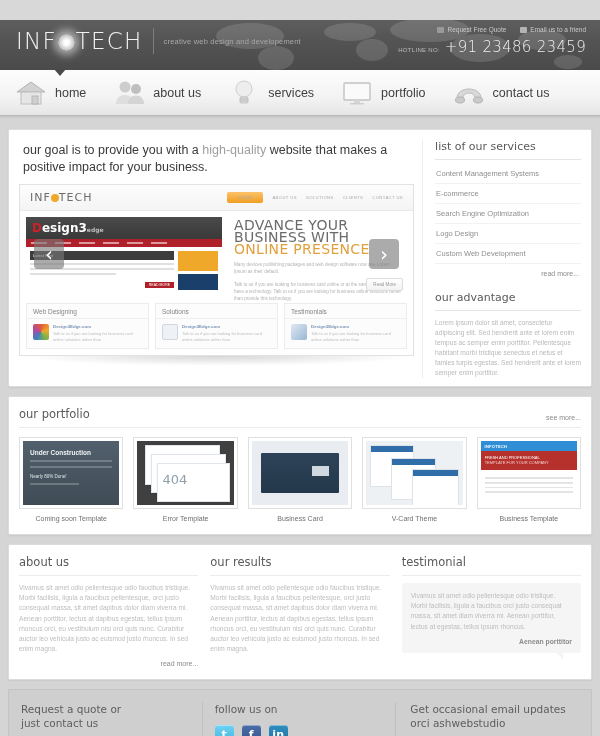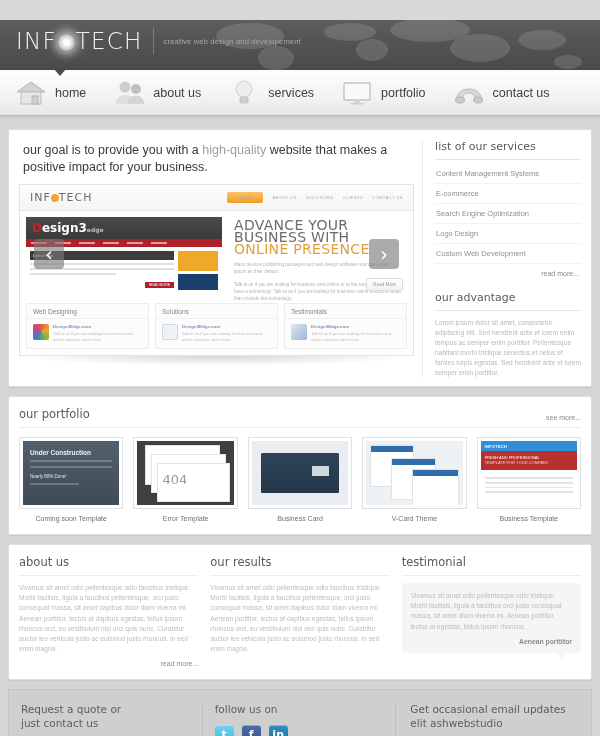--- a/index.html
+++ b/index.html
@@ -225,20 +225,36 @@
           <ellipse cx="388" cy="48" rx="14" ry="7"></ellipse>
       </g>
     </svg>
 
     <div class="logo-wrap">
       <div class="logo"><span>INF</span><span class="glow-o"></span><span>TECH</span></div>
       <div class="logo-divider"></div>
       <div class="tagline">creative web design and developement</div>
     </div>
 
+    <div class="hdr-right">
+      <div class="hdr-links">
+        <div class="hdr-link">
+          <span class="mini-ico"></span>
+          <span>Request Free Quote</span>
+        </div>
+        <div class="hdr-link">
+          <span class="mini-ico mail"></span>
+          <span>Email us to a friend</span>
+        </div>
+      </div>
+      <div class="hotline">
+        <span class="hotline-label">HOTLINE NO:</span>
+        <span class="hotline-num">+91 23486 23459</span>
+      </div>
+    </div>
   </div>
 
   <div class="nav">
     <div class="nav-caret"></div>
 
     <div class="nav-item">
       <span class="nav-ico">
         <svg width="34" height="30" viewBox="0 0 34 30">
             <polygon points="17,4 31,14 3,14" fill="#d2d2d2" stroke="#b4b4b4"></polygon>
             <rect x="7" y="14" width="20" height="12" fill="#e6e6e6" stroke="#bdbdbd"></rect>
@@ -528,20 +544,20 @@
         <span class="soc tw">t</span>
         <span class="soc fb">f</span>
         <span class="soc li">in</span>
       </div>
 
     </div>
 
     <div class="f-col right">
       <div class="f-h">
         <span>Get occasional email updates</span><br>
-        <span>elit ashwebstudio</span>
+        <span>orci ashwebstudio</span>
       </div>
       <div class="f-p">Vivamus sit amet odio pellentesque odio fau tristique. Morbi facilisis, ligula a faucibus</div>
 
     </div>
   </div>
 
 </div>
 
 </body></html>

